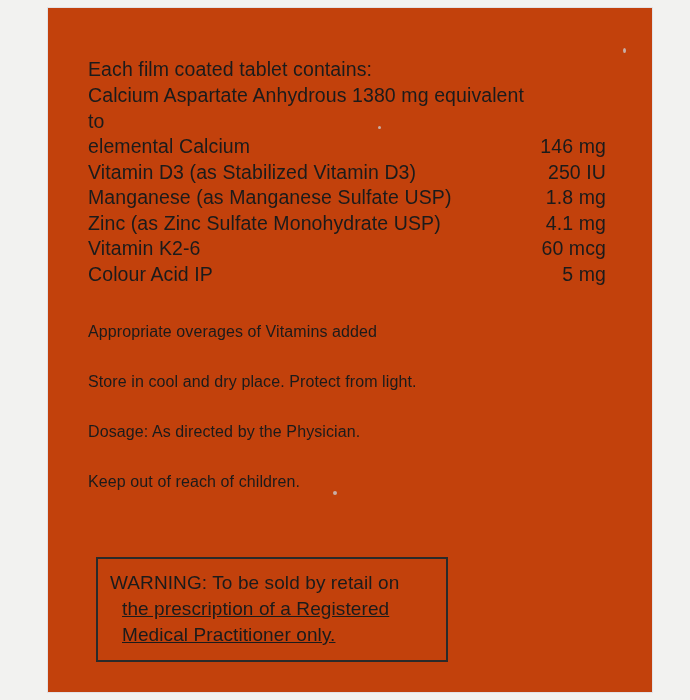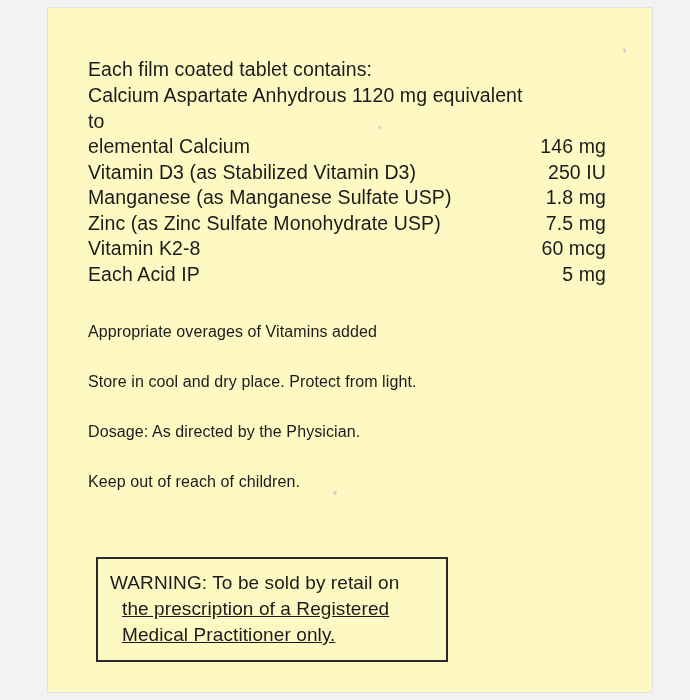--- a/index.html
+++ b/index.html
@@ -12,21 +12,21 @@
     background: #f2f2f0;
     font-family: "Liberation Sans", sans-serif;
     overflow: hidden;
   }
   .label-card {
     position: absolute;
     left: 48px;
     top: 8px;
     width: 604px;
     height: 684px;
-    background: #fef9c3;
+    background: #c2410c;
     box-shadow: 0 0 0 1px #e2e2e6;
   }
   .label-inner {
     position: absolute;
     left: 40px;
     top: 48px;
     width: 524px;
   }
   .intro {
     font-size: 19.5px;
@@ -116,49 +116,49 @@
   <div class="speck" style="left:330px; top:118px; width:3px; height:3px;"></div>
 
   <div class="label-inner">
 
     <div class="intro">Each film coated tablet contains:</div>
 
     <div class="ingredients">
 
       <div class="ing-row">
         <span class="ing-name">
-          <span class="cont-line">Calcium Aspartate Anhydrous 1120 mg equivalent to</span>
+          <span class="cont-line">Calcium Aspartate Anhydrous 1380 mg equivalent to</span>
           <span class="cont-line">elemental Calcium</span>
         </span>
         <span class="ing-amount align-bottom">146 mg</span>
       </div>
 
       <div class="ing-row">
         <span class="ing-name">Vitamin D3 (as Stabilized Vitamin D3)</span>
         <span class="ing-amount">250 IU</span>
       </div>
 
 
       <div class="ing-row">
         <span class="ing-name">Manganese (as Manganese Sulfate USP)</span>
         <span class="ing-amount">1.8 mg</span>
       </div>
 
       <div class="ing-row">
         <span class="ing-name">Zinc (as Zinc Sulfate Monohydrate USP)</span>
-        <span class="ing-amount">7.5 mg</span>
+        <span class="ing-amount">4.1 mg</span>
       </div>
 
       <div class="ing-row">
-        <span class="ing-name">Vitamin K2-8</span>
+        <span class="ing-name">Vitamin K2-6</span>
         <span class="ing-amount">60 mcg</span>
       </div>
 
       <div class="ing-row">
-        <span class="ing-name">Each Acid IP</span>
+        <span class="ing-name">Colour Acid IP</span>
         <span class="ing-amount">5 mg</span>
       </div>
 
     </div>
 
     <div class="para first-para">Appropriate overages of Vitamins added</div>
     <div class="para">Store in cool and dry place. Protect from light.</div>
     <div class="para">Dosage: As directed by the Physician.</div>
     <div class="para">Keep out of reach of children.</div>
 

